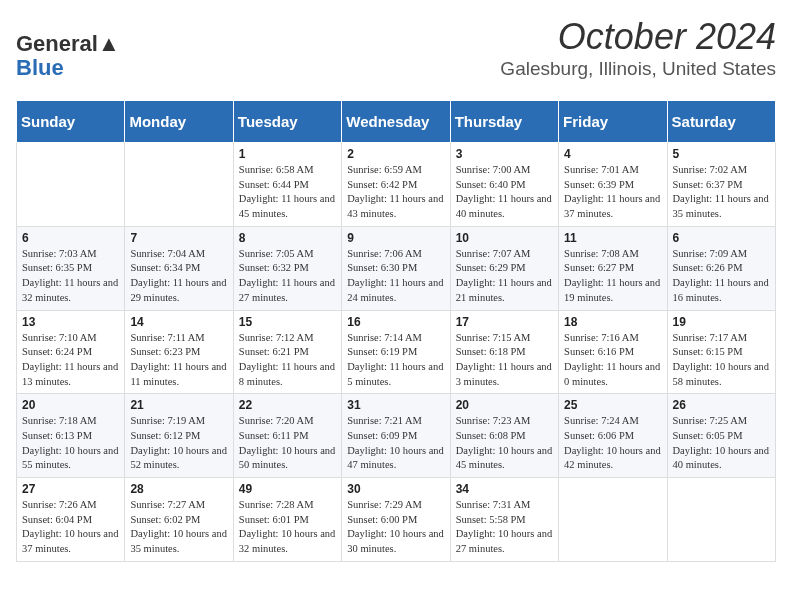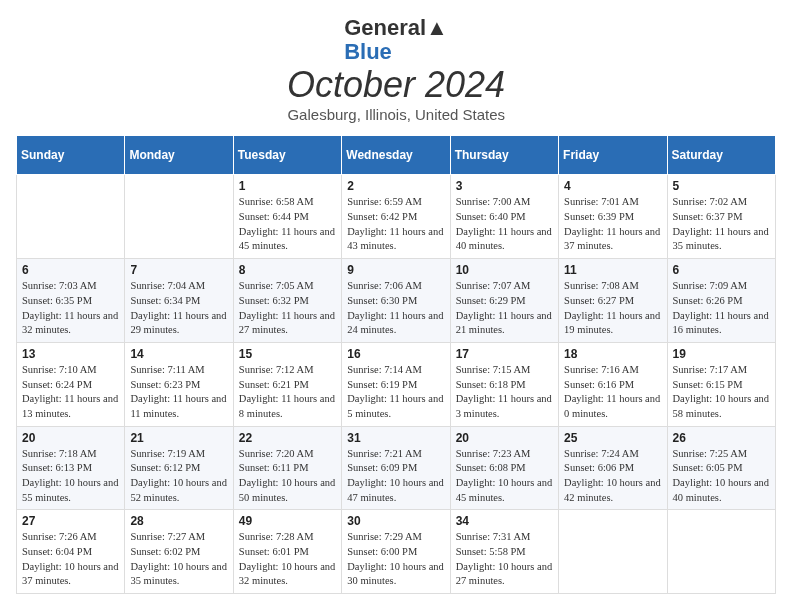--- a/index.html
+++ b/index.html
@@ -6,23 +6,22 @@
     body {
       font-family: Arial, sans-serif;
       background: #fff;
       width: 792px;
       min-height: 612px;
       padding: 16px;
     }
     .header {
       display: flex;
       justify-content: space-between;
-      align-items: center;
-      margin-bottom: 12px;
-      flex-direction: column;
+      align-items: flex-end;
+      margin-bottom: 20px;
     }
     .logo {
       display: flex;
       flex-direction: column;
       align-items: flex-start;
     }
     .logo-text {
       font-size: 22px;
       font-weight: bold;
       color: #333;
@@ -33,34 +32,34 @@
     .title-block {
       text-align: right;
     }
     .month-title {
       font-size: 36px;
       font-weight: normal;
       color: #333;
       font-style: italic;
     }
     .subtitle {
-      font-size: 15px;
+      font-size: 19px;
       color: #555;
     }
     .calendar {
       width: 100%;
       border-collapse: collapse;
       font-size: 11px;
     }
     .calendar th {
       background-color: #2a6db5;
       color: #fff;
       padding: 12px 4px;
       text-align: left;
-      font-size: 12px;
+      font-size: 15px;
       font-weight: bold;
       border: 1px solid #fff;
     }
     .calendar td {
       border: 1px solid #ddd;
       padding: 4px 5px;
       vertical-align: top;
       width: 14.28%;
       min-height: 80px;
       background: #fff;

